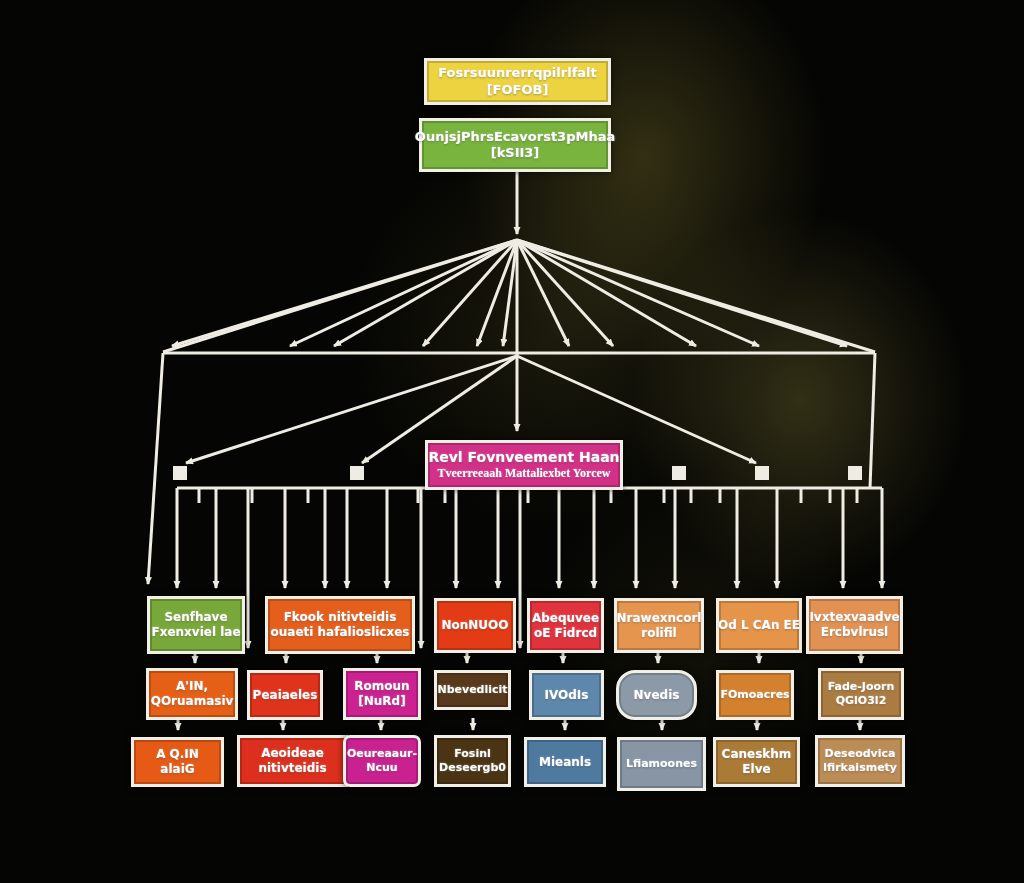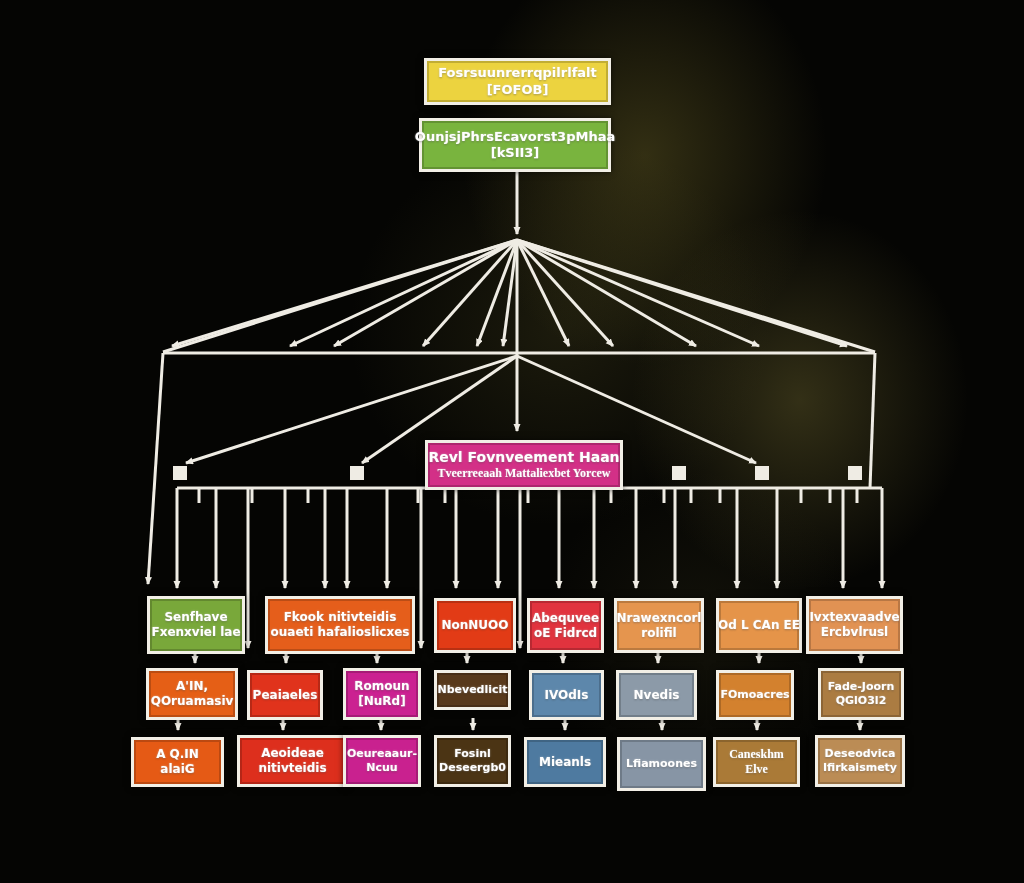--- a/index.html
+++ b/index.html
@@ -54,25 +54,25 @@
   .r2b3 { left:343px; top:668px; width:78px; }
   .r2b4 { left:434px; top:670px; width:77px; height:40px; font-size:11px; }
   .r2b5 { left:529px; top:670px; width:75px; height:50px; }
   .r2b6 { left:616px; top:670px; width:81px; height:50px; }
   .r2b7 { left:716px; top:670px; width:78px; height:50px; font-size:11px; }
   .r2b8 { left:818px; top:668px; width:86px; font-size:11px; }
 
   .r3 { height:52px; font-size:12px; }
   .r3b1 { left:131px; top:737px; width:93px; height:50px; }
   .r3b2 { left:237px; top:735px; width:111px; font-size:12px; }
-  .r3b3 { left:343px; top:735px; width:78px; font-size:11px; }
+  .r3b3 { left:343px; top:735px; width:78px; font-size:11px;border-radius:7px; }
   .r3b4 { left:434px; top:735px; width:77px; font-size:11px; }
   .r3b5 { left:524px; top:737px; width:82px; height:50px; }
   .r3b6 { left:617px; top:737px; width:89px; height:54px; font-size:11px; }
-  .r3b7 { left:713px; top:737px; width:87px; height:50px;font-family:Liberation Serif, serif; }
+  .r3b7 { left:713px; top:737px; width:87px; height:50px; }
   .r3b8 { left:815px; top:735px; width:90px; font-size:11px; }
 </style>
 </head>
 <body>
 
 <div class="stage">
 
   <svg class="cx" width="1024" height="883">
     <defs>
       <marker id="arr" markerWidth="9" markerHeight="8" refX="7" refY="3.5" orient="auto" markerUnits="userSpaceOnUse">
@@ -239,21 +239,21 @@
     <span class="bl">[NuRd]</span>
   </div>
   <div class="box r2 r2b4" style="background: rgb(88, 57, 27);">
     <span class="bl">Nbevedlicit</span>
 
   </div>
   <div class="box r2 r2b5" style="background: rgb(93, 135, 171);">
     <span class="bl">IVOdIs</span>
 
   </div>
-  <div class="box r2 r2b6" style="background: rgb(140, 154, 168);">
+  <div class="box r2 r2b6" style="background: rgb(140, 154, 168); border-radius: 19px;">
     <span class="bl">Nvedis</span>
 
   </div>
   <div class="box r2 r2b7" style="background: rgb(211, 129, 46);">
     <span class="bl">FOmoacres</span>
 
   </div>
   <div class="box r2 r2b8" style="background: rgb(171, 124, 66);">
     <span class="bl">Fade-Joorn</span>
     <span class="bl">QGlO3l2</span>

